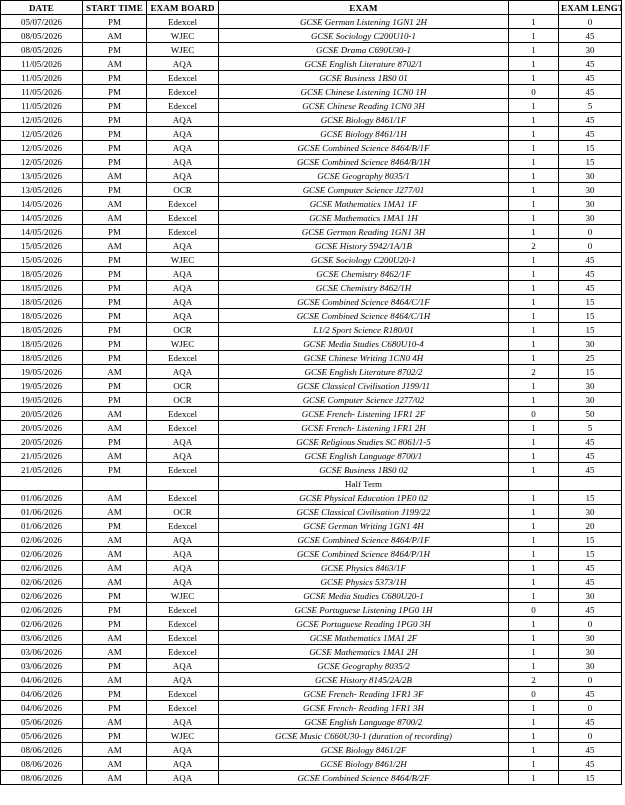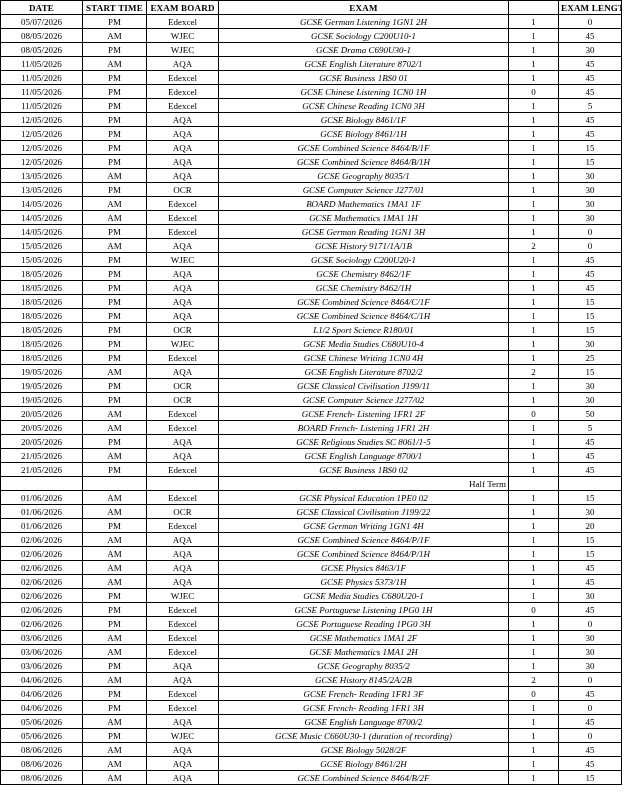--- a/index.html
+++ b/index.html
@@ -43,21 +43,21 @@
   col.c-papers  { width: 50px; }
   col.c-length  { width: 63px; }
   td.exam-cell {
     text-align: center;
     font-style: italic;
   }
   tr.halfterm td {
     height: 13px;
   }
   tr.halfterm td.ht-label {
-    text-align: right;
+    text-align: center;
   }
 </style>
 </head>
 <body>
 
 <table class="exam-table">
   <colgroup>
     <col class="c-date">
     <col class="c-start">
     <col class="c-board">
@@ -177,21 +177,21 @@
         <td>PM</td>
         <td>OCR</td>
         <td class="exam-cell">GCSE Computer Science J277/01</td>
         <td>1</td>
         <td>30</td>
       </tr>
       <tr>
         <td>14/05/2026</td>
         <td>AM</td>
         <td>Edexcel</td>
-        <td class="exam-cell">BOARD Mathematics 1MA1 1F</td>
+        <td class="exam-cell">GCSE Mathematics 1MA1 1F</td>
         <td>1</td>
         <td>30</td>
       </tr>
       <tr>
         <td>14/05/2026</td>
         <td>AM</td>
         <td>Edexcel</td>
         <td class="exam-cell">GCSE Mathematics 1MA1 1H</td>
         <td>1</td>
         <td>30</td>
@@ -201,21 +201,21 @@
         <td>PM</td>
         <td>Edexcel</td>
         <td class="exam-cell">GCSE German Reading 1GN1 3H</td>
         <td>1</td>
         <td>0</td>
       </tr>
       <tr>
         <td>15/05/2026</td>
         <td>AM</td>
         <td>AQA</td>
-        <td class="exam-cell">GCSE History 9171/1A/1B</td>
+        <td class="exam-cell">GCSE History 5942/1A/1B</td>
         <td>2</td>
         <td>0</td>
       </tr>
       <tr>
         <td>15/05/2026</td>
         <td>PM</td>
         <td>WJEC</td>
         <td class="exam-cell">GCSE Sociology C200U20-1</td>
         <td>1</td>
         <td>45</td>
@@ -305,21 +305,21 @@
         <td>AM</td>
         <td>Edexcel</td>
         <td class="exam-cell">GCSE French- Listening 1FR1 2F</td>
         <td>0</td>
         <td>50</td>
       </tr>
       <tr>
         <td>20/05/2026</td>
         <td>AM</td>
         <td>Edexcel</td>
-        <td class="exam-cell">BOARD French- Listening 1FR1 2H</td>
+        <td class="exam-cell">GCSE French- Listening 1FR1 2H</td>
         <td>1</td>
         <td>5</td>
       </tr>
       <tr>
         <td>20/05/2026</td>
         <td>PM</td>
         <td>AQA</td>
         <td class="exam-cell">GCSE Religious Studies SC 8061/1-5</td>
         <td>1</td>
         <td>45</td>
@@ -489,21 +489,21 @@
         <td>PM</td>
         <td>WJEC</td>
         <td class="exam-cell">GCSE Music C660U30-1 (duration of recording)</td>
         <td>1</td>
         <td>0</td>
       </tr>
       <tr>
         <td>08/06/2026</td>
         <td>AM</td>
         <td>AQA</td>
-        <td class="exam-cell">GCSE Biology 5028/2F</td>
+        <td class="exam-cell">GCSE Biology 8461/2F</td>
         <td>1</td>
         <td>45</td>
       </tr>
       <tr>
         <td>08/06/2026</td>
         <td>AM</td>
         <td>AQA</td>
         <td class="exam-cell">GCSE Biology 8461/2H</td>
         <td>1</td>
         <td>45</td>

